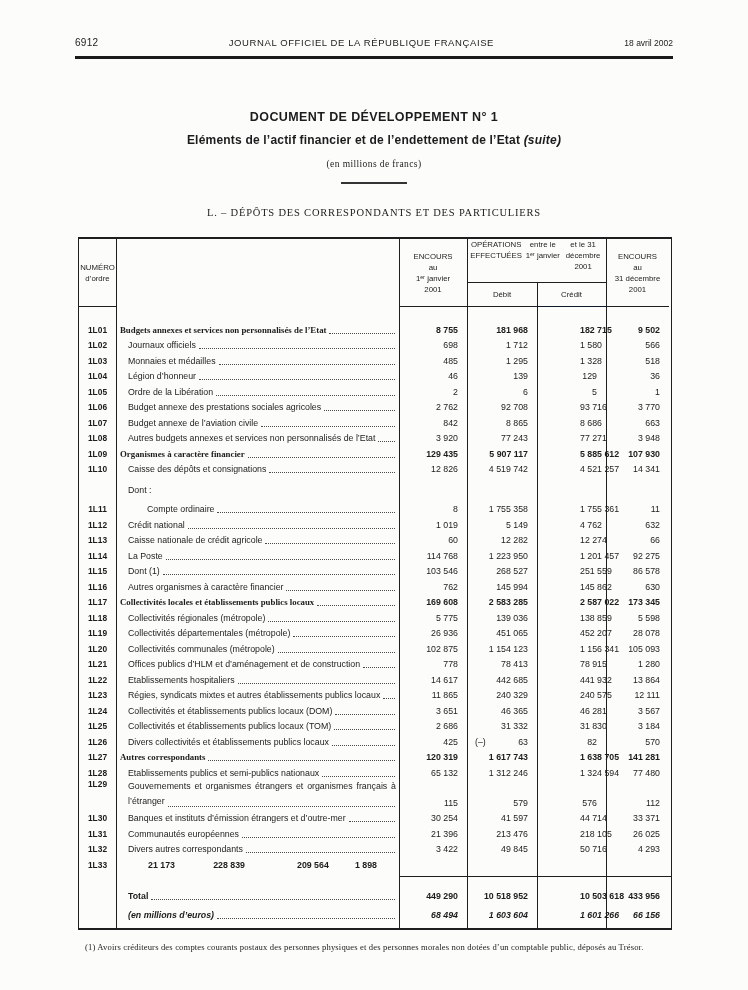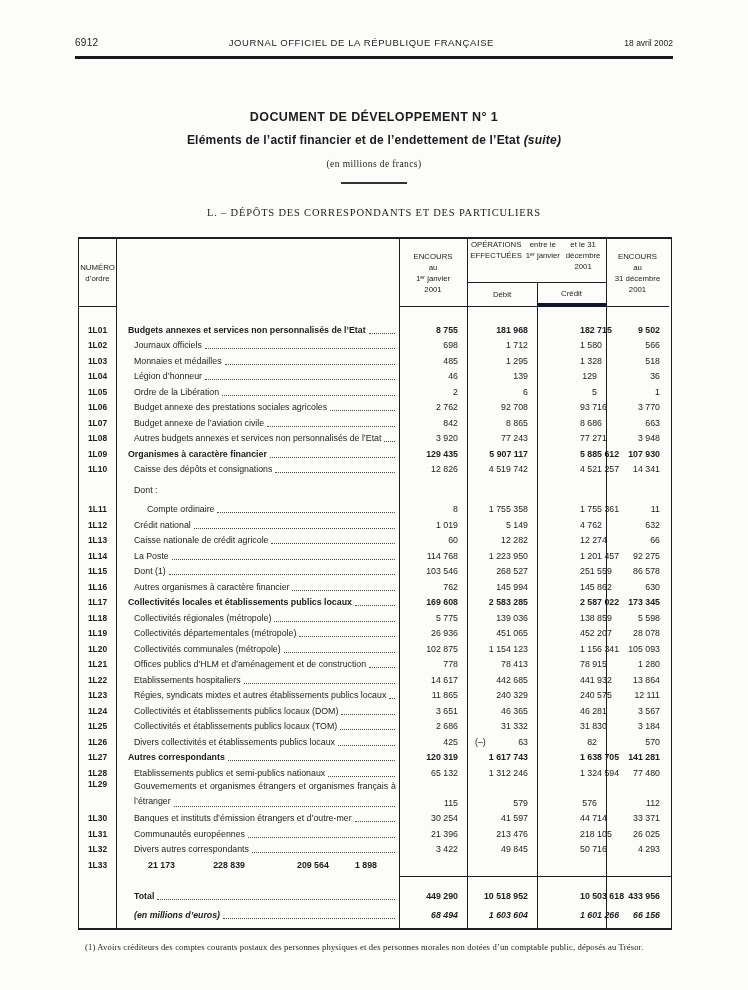--- a/index.html
+++ b/index.html
@@ -39,33 +39,33 @@
   .thead{ position:absolute; left:0; right:0; top:0; height:68px; display:flex;
     font-size:7.8px; line-height:11px; text-align:center; }
   .th{ display:flex; flex-direction:column; justify-content:center; }
   .th-num{ width:37px; border-bottom:1px solid #1e1e1e; }
   .th-label{ width:283px; }
   .th-enc1{ width:68px; border-bottom:1px solid #1e1e1e; }
   .th-group{ width:139px; display:flex; flex-direction:column; justify-content:flex-start; }
   .th-group-top{ height:44px; border-bottom:1px solid #1e1e1e; display:flex; flex-direction:row; justify-content:center; }
   .th-sub{ flex:1; display:flex; }
   .th-debit{ width:70px; border-bottom:1px solid #1e1e1e; display:flex; align-items:center; justify-content:center; }
-  .th-credit{ width:69px; border-bottom:4px solid #0f172a; display:flex; align-items:center; justify-content:center; }
+  .th-credit{ width:69px; border-bottom:1px solid #0f172a; display:flex; align-items:center; justify-content:center; }
   .th-enc2{ width:63px; border-bottom:1px solid #1e1e1e; }
 
   .tbody{ position:absolute; left:0; right:0; top:68px; bottom:0;
     display:flex; flex-direction:column; padding-top:13px; font-size:8.8px; }
   .trow{ display:flex; min-height:15.5px; align-items:flex-end; line-height:11px; }
   .trow.cat .c-label, .trow.cat .c-val{ font-weight:700; }
   .c-num{ width:37px; text-align:center; font-weight:700; font-size:8.4px; }
   .c-label{ width:283px; display:flex; padding-right:3px; }
   .c-label .lbl{ white-space:nowrap; }
   .leader{ flex:1; border-bottom:1.3px dotted #4a4a4a; margin:0 1px 2px 3px; min-width:6px; }
-  .pl-cat{ padding-left:12px; }
-  .pl-sub{ padding-left:18px; }
+  .pl-cat{ padding-left:4px;font-family:Liberation Serif, serif; }
+  .pl-sub{ padding-left:12px; }
   .pl-sub2{ padding-left:31px; }
   .c-val{ text-align:right; padding-right:9px; white-space:nowrap; }
   .c-enc1{ width:68px; } .c-debit{ width:70px; display:flex; justify-content:flex-end; }
   .c-credit{ width:69px;padding-left:43px; } .c-enc2{ width:63px; }
   .c-debit .dprefix{ margin-right:auto; padding-left:8px; }
   .note-row{ margin:5px 0 4px 0; }
   .two-line .c-label{ flex-direction:column; }
   .two-line .lbl-line1{ text-align:justify; text-align-last:justify; line-height:15px; }
   .two-line .lbl-line2{ display:flex; line-height:15px; }
   .two-line .c-num{ align-self:flex-start; }

